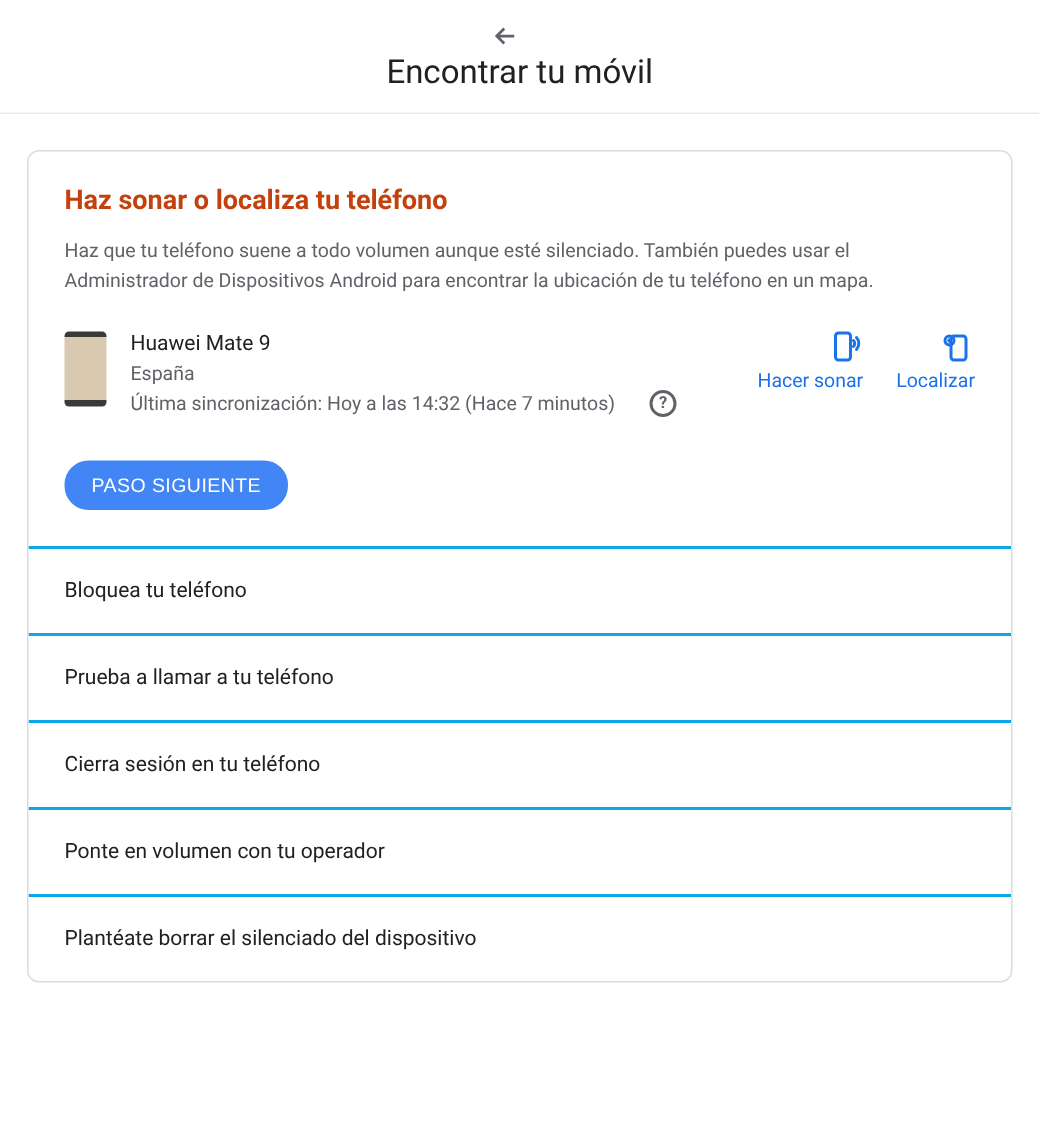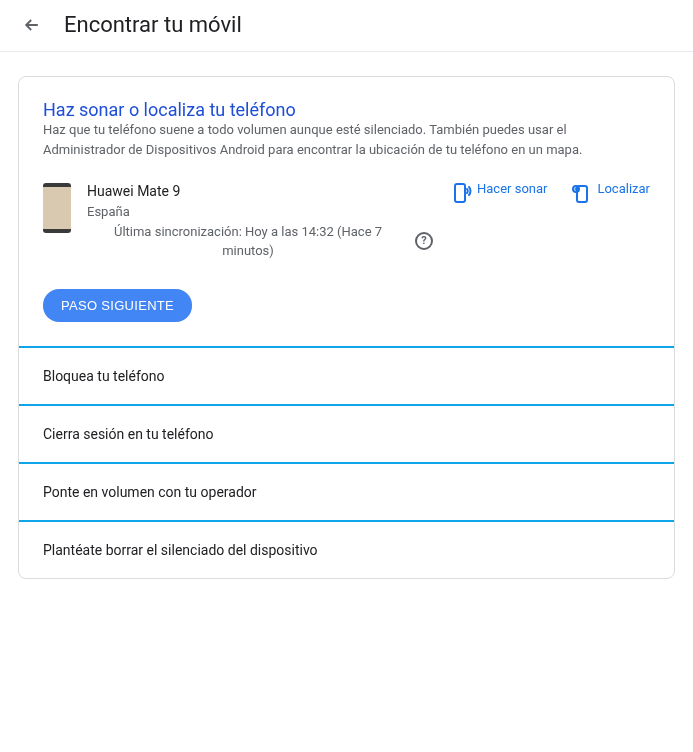--- a/index.html
+++ b/index.html
@@ -7,20 +7,21 @@
       font-family: Roboto, Arial, sans-serif;
       background: #fff;
       color: #202124;
       width: 693px;
     }
     .header {
       display: flex;
       align-items: center;
       padding: 12px 20px 14px 20px;
       border-bottom: 1px solid #e8eaed;
+      flex-direction: column;
     }
     .back-btn {
       width: 24px; height: 24px;
       display: flex; align-items: center; justify-content: center;
       cursor: pointer;
       margin-right: 20px;
       color: #5f6368;
     }
     .page-title {
       font-size: 22px;
@@ -33,23 +34,23 @@
     .card {
       border: 1px solid #dadce0;
       border-radius: 8px;
       overflow: hidden;
     }
     .expanded-section {
       padding: 22px 24px 24px 24px;
     }
     .section-title {
       font-size: 18px;
-      font-weight: 400;
-      color: #1d4ed8;
-      margin-bottom: 0;
+      font-weight: 700;
+      color: #c2410c;
+      margin-bottom: 14px;
     }
     .section-desc {
       font-size: 13px;
       color: #5f6368;
       line-height: 1.5;
       margin-bottom: 22px;
     }
     .device-row {
       display: flex;
       align-items: flex-start;
@@ -70,43 +71,43 @@
       line-height: 1.5;
     }
     .device-name {
       font-size: 14px;
       color: #202124;
       font-weight: 400;
     }
     .sync-row {
       display: flex;
       align-items: center;
-      gap: 6px;
+      gap: 23px;
       text-align: center;
     }
     .help-icon {
       width: 18px; height: 18px;
       border: 2px solid #5f6368;
       border-radius: 50%;
       display: inline-flex;
       align-items: center; justify-content: center;
       font-size: 11px;
       font-weight: bold;
       color: #5f6368;
       cursor: pointer;
     }
     .actions {
       display: flex;
       gap: 22px;
       align-items: flex-start;
     }
     .action-btn {
       display: flex;
-      flex-direction: row;
-      align-items: flex-start;
+      flex-direction: column;
+      align-items: flex-end;
       gap: 4px;
       cursor: pointer;
       color: #1a73e8;
       font-size: 13px;
     }
     .action-icon {
       width: 24px; height: 24px;
       display: flex; align-items: center; justify-content: center;
     }
     .next-btn {
@@ -179,18 +180,19 @@
             </span>
             <span>Localizar</span>
           </div>
         </div>
       </div>
 
       <button class="next-btn">PASO SIGUIENTE</button>
     </div>
 
     <div class="collapsed-item">Bloquea tu teléfono</div>
+    <div class="collapsed-item">Prueba a llamar a tu teléfono</div>
     <div class="collapsed-item">Cierra sesión en tu teléfono</div>
     <div class="collapsed-item">Ponte en volumen con tu operador</div>
     <div class="collapsed-item">Plantéate borrar el silenciado del dispositivo</div>
 
   </div>
 </div>
 
 </body></html>

